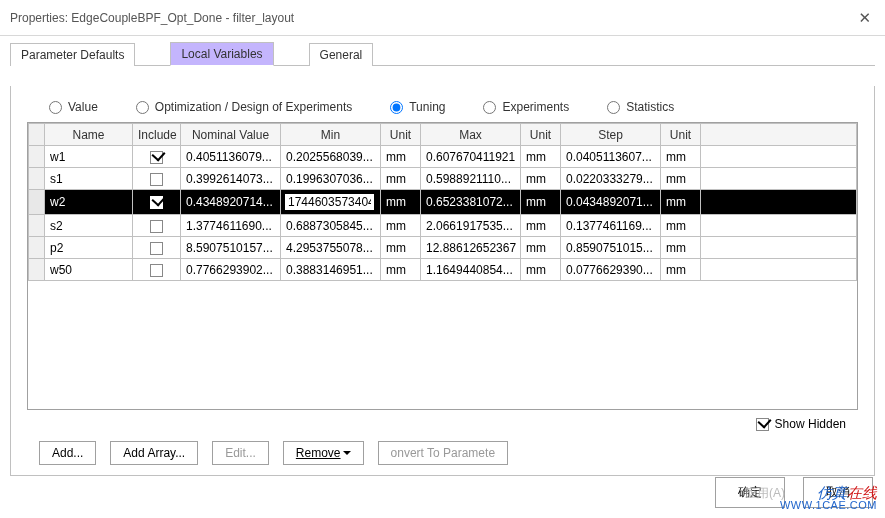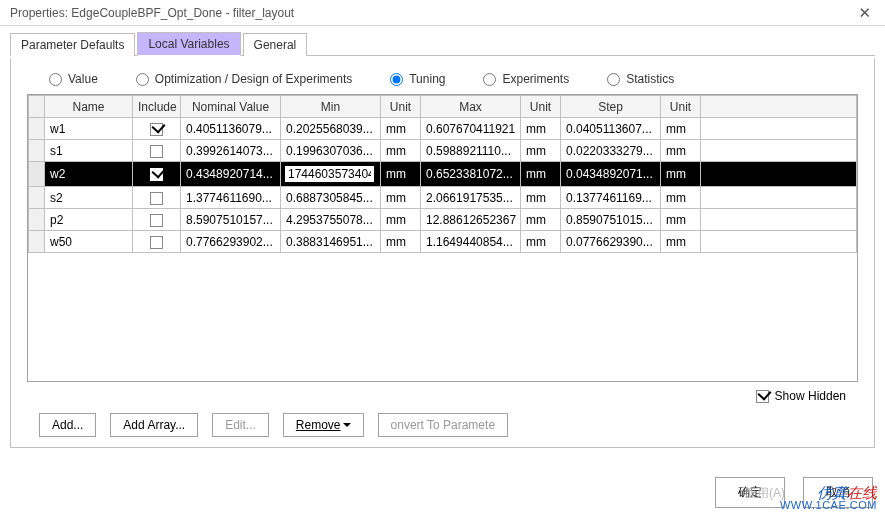--- a/index.html
+++ b/index.html
@@ -8,21 +8,21 @@
     font-family: "Microsoft YaHei", "Segoe UI", Tahoma, sans-serif;
     font-size: 12px;
     background: #fff;
     color: #000;
     width: 885px;
     height: 518px;
     overflow: hidden;
     position: relative;
   }
   .titlebar {
-    height: 26px;
+    height: 36px;
     display: flex;
     align-items: center;
     padding: 0 8px 0 10px;
     border-bottom: 1px solid #d8d8d8;
     color: #555;
     font-size: 12px;
   }
   .titlebar .spacer { flex: 1; }
   .titlebar .close {
     font-size: 15px;
@@ -33,21 +33,22 @@
   .content {
     padding: 4px 10px 0 10px;
     height: 426px;
     position: relative;
   }
   .tabs {
     display: flex;
     align-items: flex-end;
     border-bottom: 1px solid #c0c0c0;
     height: 26px;
-    margin-bottom: 2px;
+    margin-bottom: 20px;
+    gap: 33px;
   }
   .tab {
     padding: 4px 10px 4px 10px;
     border: 1px solid #c0c0c0;
     border-bottom: none;
     margin-right: 2px;
     background: #fff;
     color: #333;
     position: relative;
     top: 1px;

